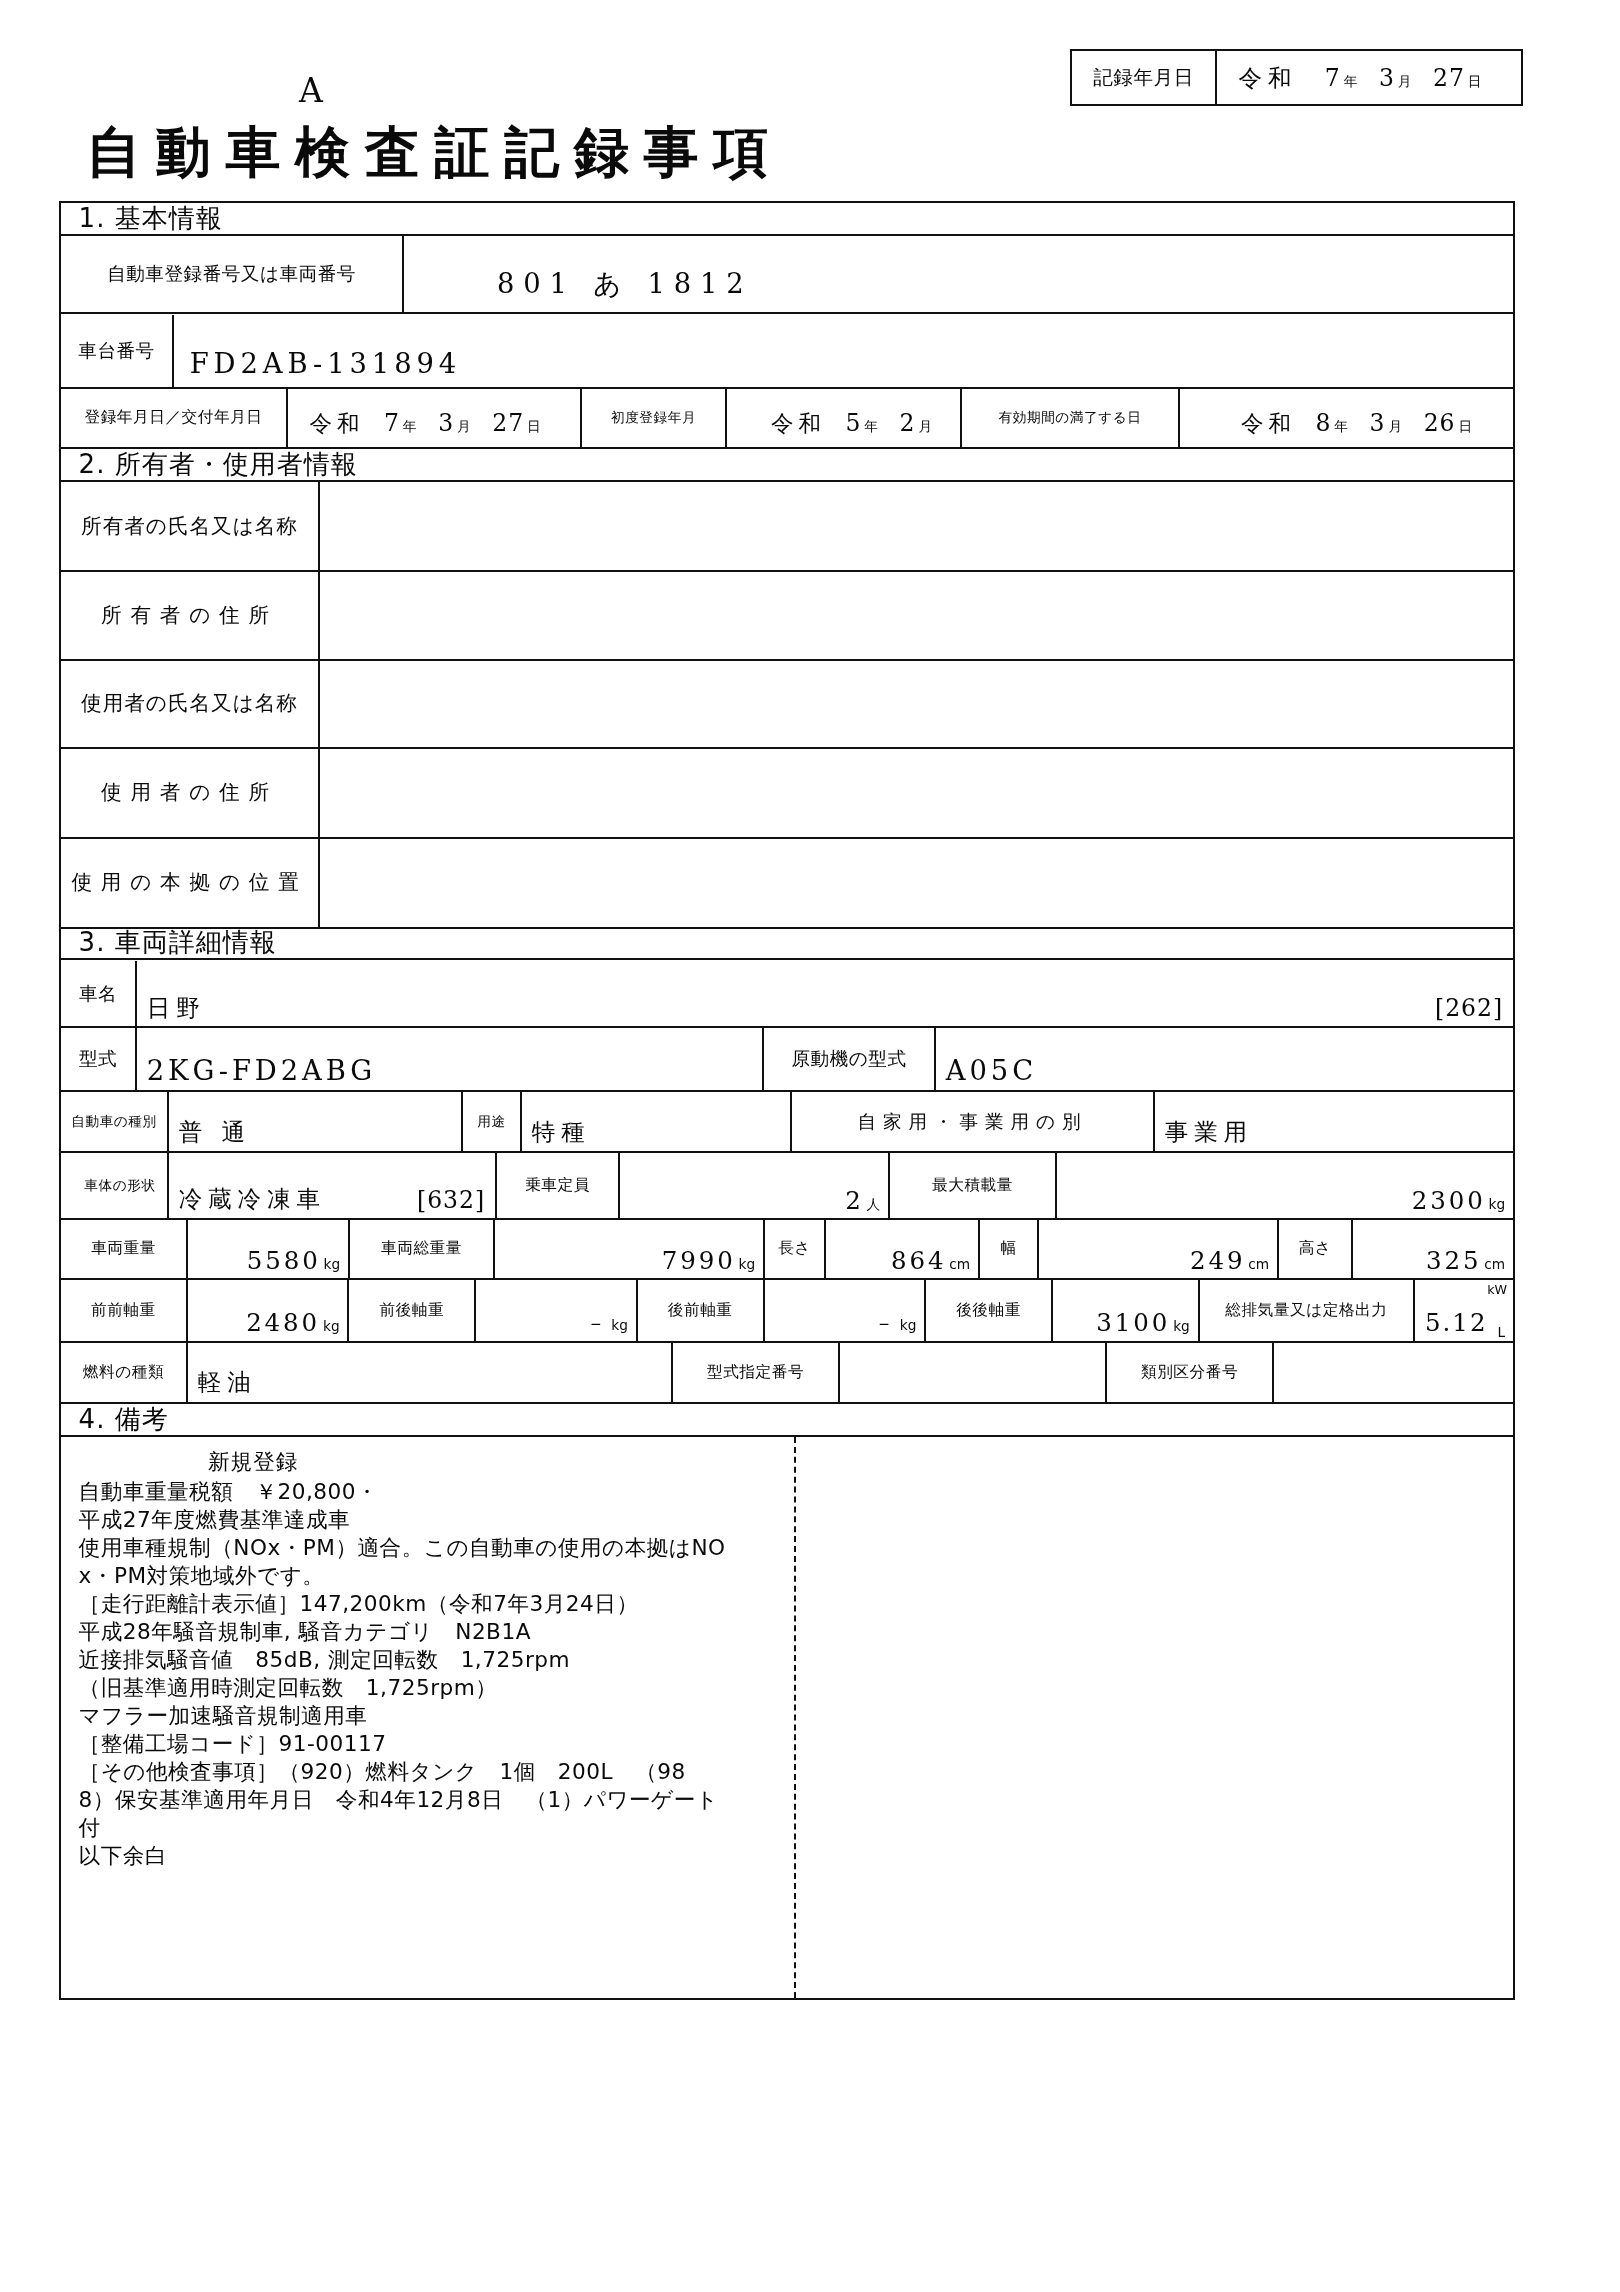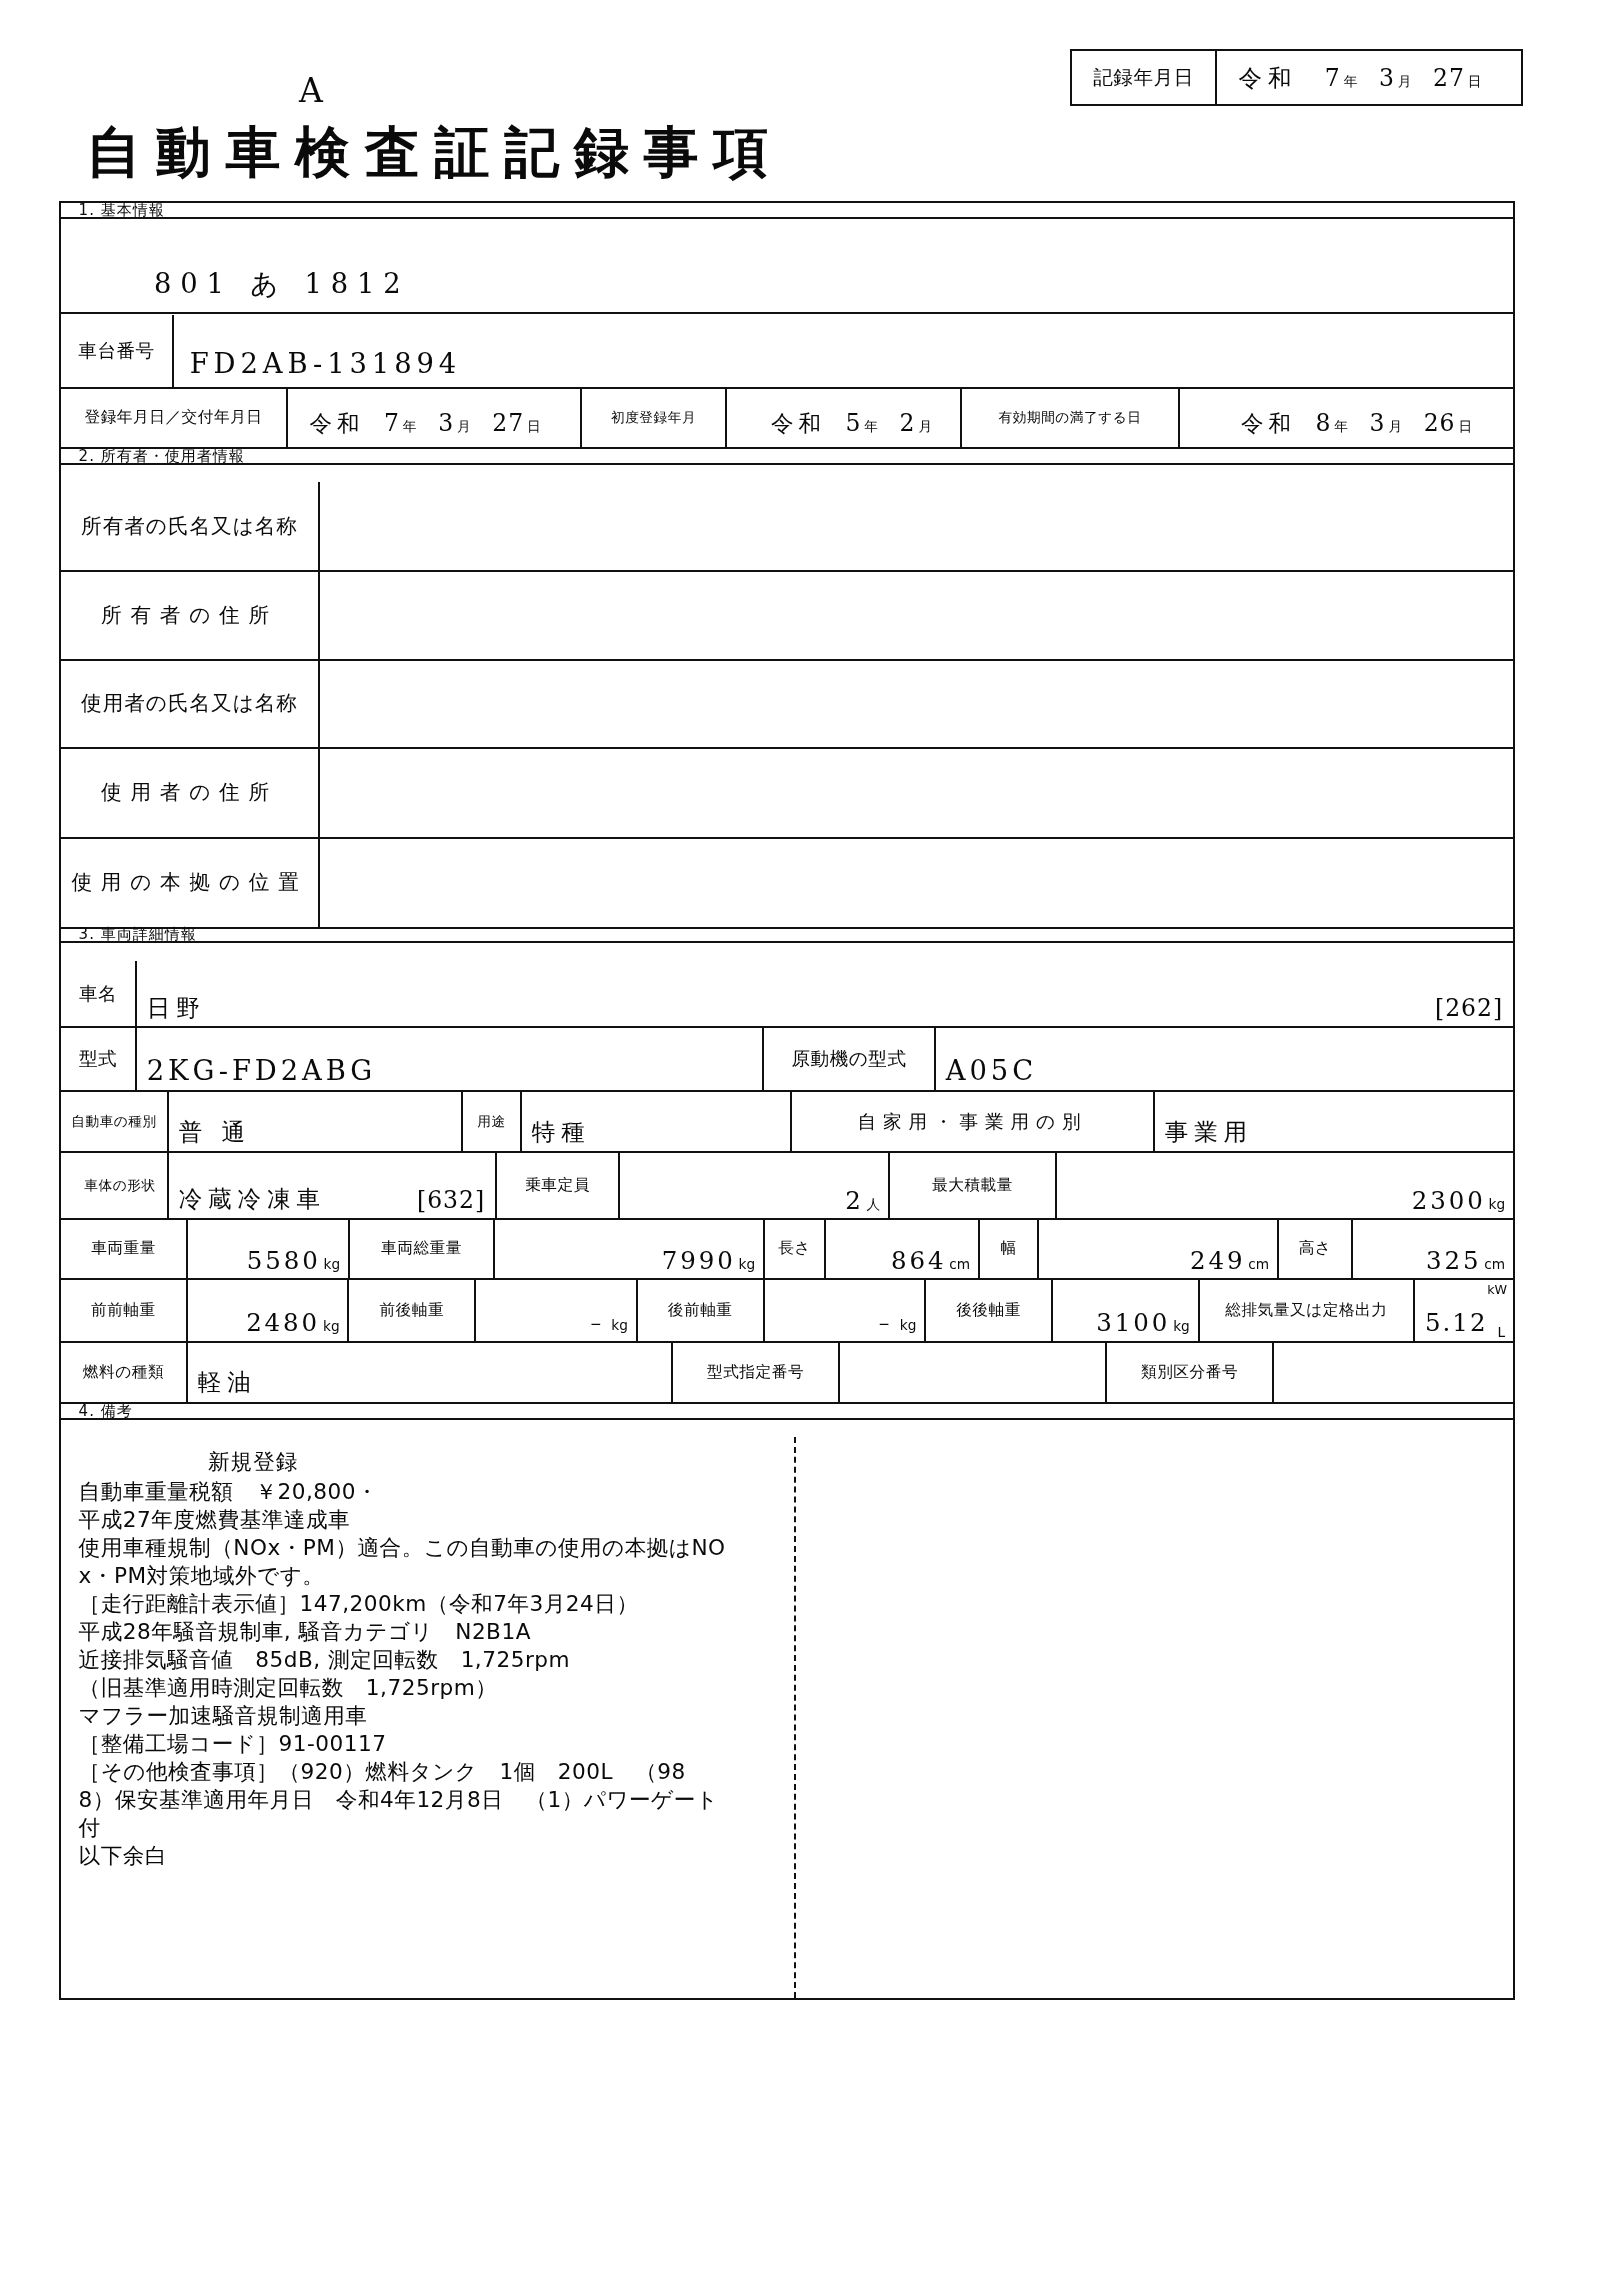--- a/index.html
+++ b/index.html
@@ -67,23 +67,23 @@
   #form-frame {
     left: 59px; top: 201px;
     width: 1456px; height: 1799px;
     border: 2px solid #111;
   }
 
   
   .section-bar {
     position: absolute;
     left: 0; width: 1452px;
-    height: 16px;
+    height: 33px;
     border-bottom: 2.9px solid #111;
-    font-size: 15px;
+    font-size: 26px;
     display: flex; align-items: center;
     padding-left: 17.6px;
     letter-spacing: 1px;
     box-sizing: border-box;
   }
 
   
   .row { position: absolute; left: 0; box-sizing: border-box; display: flex; }
   .cell {
     box-sizing: border-box;
@@ -201,20 +201,23 @@
         <span class="u">日</span>
       </span>
   </div>
 </div>
 
 <div class="abs" id="form-frame">
 
   <div class="section-bar" style="top:0;">1. 基本情報</div>
 
   <div class="row bb" style="top:33px; height:78px; width:1452px;">
+    <div class="cell br" style="width:343px;">
+      <div class="lbl">自動車登録番号又は車両番号</div>
+    </div>
     <div class="cell" style="flex:1;">
       <div class="val big" style="padding-left:93px; padding-bottom:9.8px;">801  あ  1812</div>
     </div>
   </div>
 
   <div class="row bb3" style="top:112px; height:74px; width:1452px;">
     <div class="cell br" style="width:113px;">
       <div class="lbl">車台番号</div>
     </div>
     <div class="cell" style="flex:1;">

